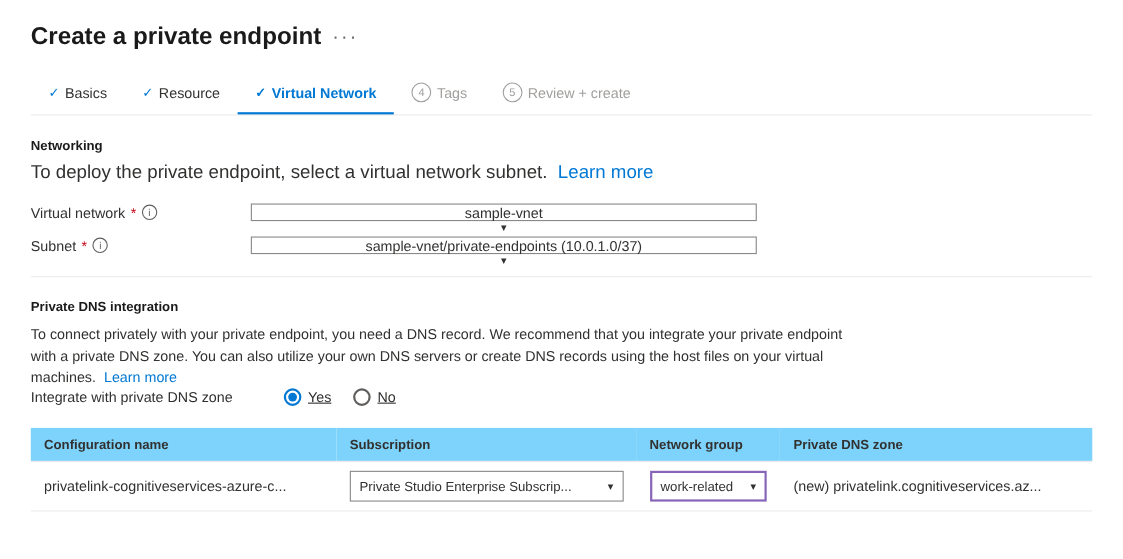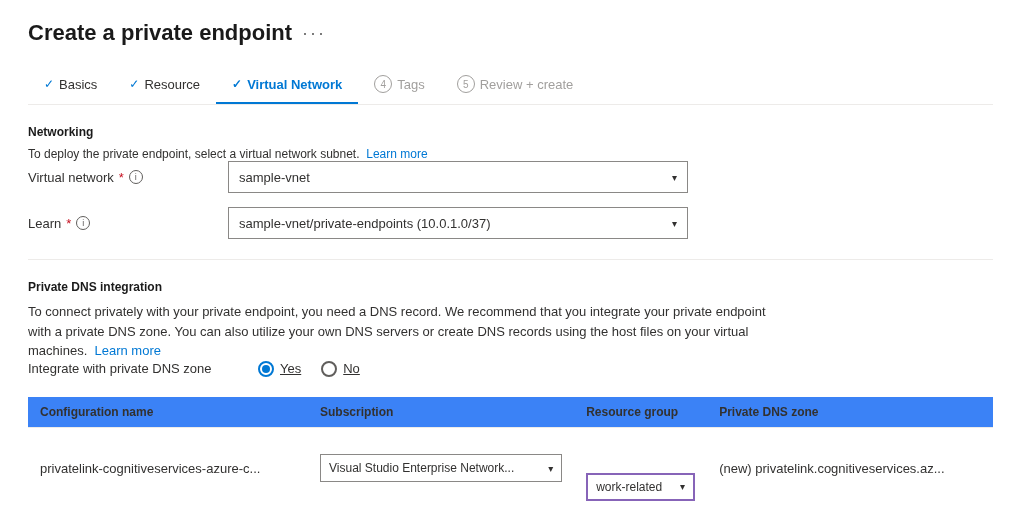--- a/index.html
+++ b/index.html
@@ -78,22 +78,23 @@
     .content {
       padding: 20px 0 0 0;
     }
     .section-title {
       font-size: 12px;
       font-weight: 600;
       color: #1a1a1a;
       margin-bottom: 8px;
     }
     .section-desc {
-      font-size: 12px;
-      color: #323130;
+      font-size: 17px;
+      color: #323130;
+      margin-bottom: 18px;
     }
     .section-desc a {
       color: #0078d4;
       text-decoration: none;
     }
     
     .form-row {
       display: flex;
       align-items: center;
       margin-bottom: 14px;
@@ -122,30 +123,31 @@
       color: #605e5c;
       cursor: pointer;
       flex-shrink: 0;
     }
     .form-control {
       width: 460px;
       position: relative;
     }
     .select-box {
       width: 100%;
-      height: 32px;
+      height: 16px;
       border: 1px solid #8a8886;
       background: #fff;
       display: flex;
       align-items: center;
       justify-content: space-between;
       padding: 0 10px;
       cursor: pointer;
       font-size: 13px;
       color: #323130;
+      flex-direction: column;
     }
     .select-box .chevron {
       font-size: 10px;
       color: #323130;
     }
     
     .divider {
       border: none;
       border-top: 1px solid #edebe9;
       margin: 20px 0;
@@ -213,21 +215,21 @@
       border-collapse: collapse;
       margin-top: 4px;
     }
     .dns-table th {
       text-align: left;
       font-size: 12px;
       font-weight: 600;
       color: #323130;
       padding: 8px 12px;
       border-bottom: 1px solid #edebe9;
-      background: #3b82f6;
+      background: #7dd3fc;
     }
     .dns-table td {
       padding: 8px 12px;
       font-size: 13px;
       color: #323130;
       border-bottom: 1px solid #edebe9;
     }
     .table-select {
       width: 100%;
       height: 28px;
@@ -236,21 +238,20 @@
       display: flex;
       align-items: center;
       justify-content: space-between;
       padding: 0 8px;
       cursor: pointer;
       font-size: 12px;
       color: #323130;
     }
     .table-select.purple-border {
       border: 2px solid #8764b8;
-      margin-top: 37px;
     }
     .table-select .chevron {
       font-size: 10px;
     }
   </style>
 </head>
 <body>
 
 <div class="page-title-row">
   <h1 class="page-title">Create a private endpoint</h1>
@@ -302,21 +303,21 @@
       <div class="form-control">
         <div class="select-box">
           <span>sample-vnet</span>
           <span class="chevron">▾</span>
         </div>
       </div>
     </div>
 
     <div class="form-row">
       <div class="form-label">
-        <span>Learn</span>
+        <span>Subnet</span>
         <span class="required">*</span>
         <span class="info-icon">i</span>
       </div>
       <div class="form-control">
         <div class="select-box">
           <span>sample-vnet/private-endpoints (10.0.1.0/37)</span>
           <span class="chevron">▾</span>
         </div>
       </div>
     </div>
@@ -343,30 +344,30 @@
           <span>No</span>
         </div>
       </div>
     </div>
 
     <table class="dns-table">
       <thead>
         <tr>
           <th>Configuration name</th>
           <th>Subscription</th>
-          <th>Resource group</th>
+          <th>Network group</th>
           <th>Private DNS zone</th>
         </tr>
       </thead>
       <tbody>
         <tr>
           <td>privatelink-cognitiveservices-azure-c...</td>
           <td>
             <div class="table-select">
-              <span>Visual Studio Enterprise Network...</span>
+              <span>Private Studio Enterprise Subscrip...</span>
               <span class="chevron">▾</span>
             </div>
           </td>
           <td>
             <div class="table-select purple-border">
               <span>work-related</span>
               <span class="chevron">▾</span>
             </div>
           </td>
           <td>(new) privatelink.cognitiveservices.az...</td>

